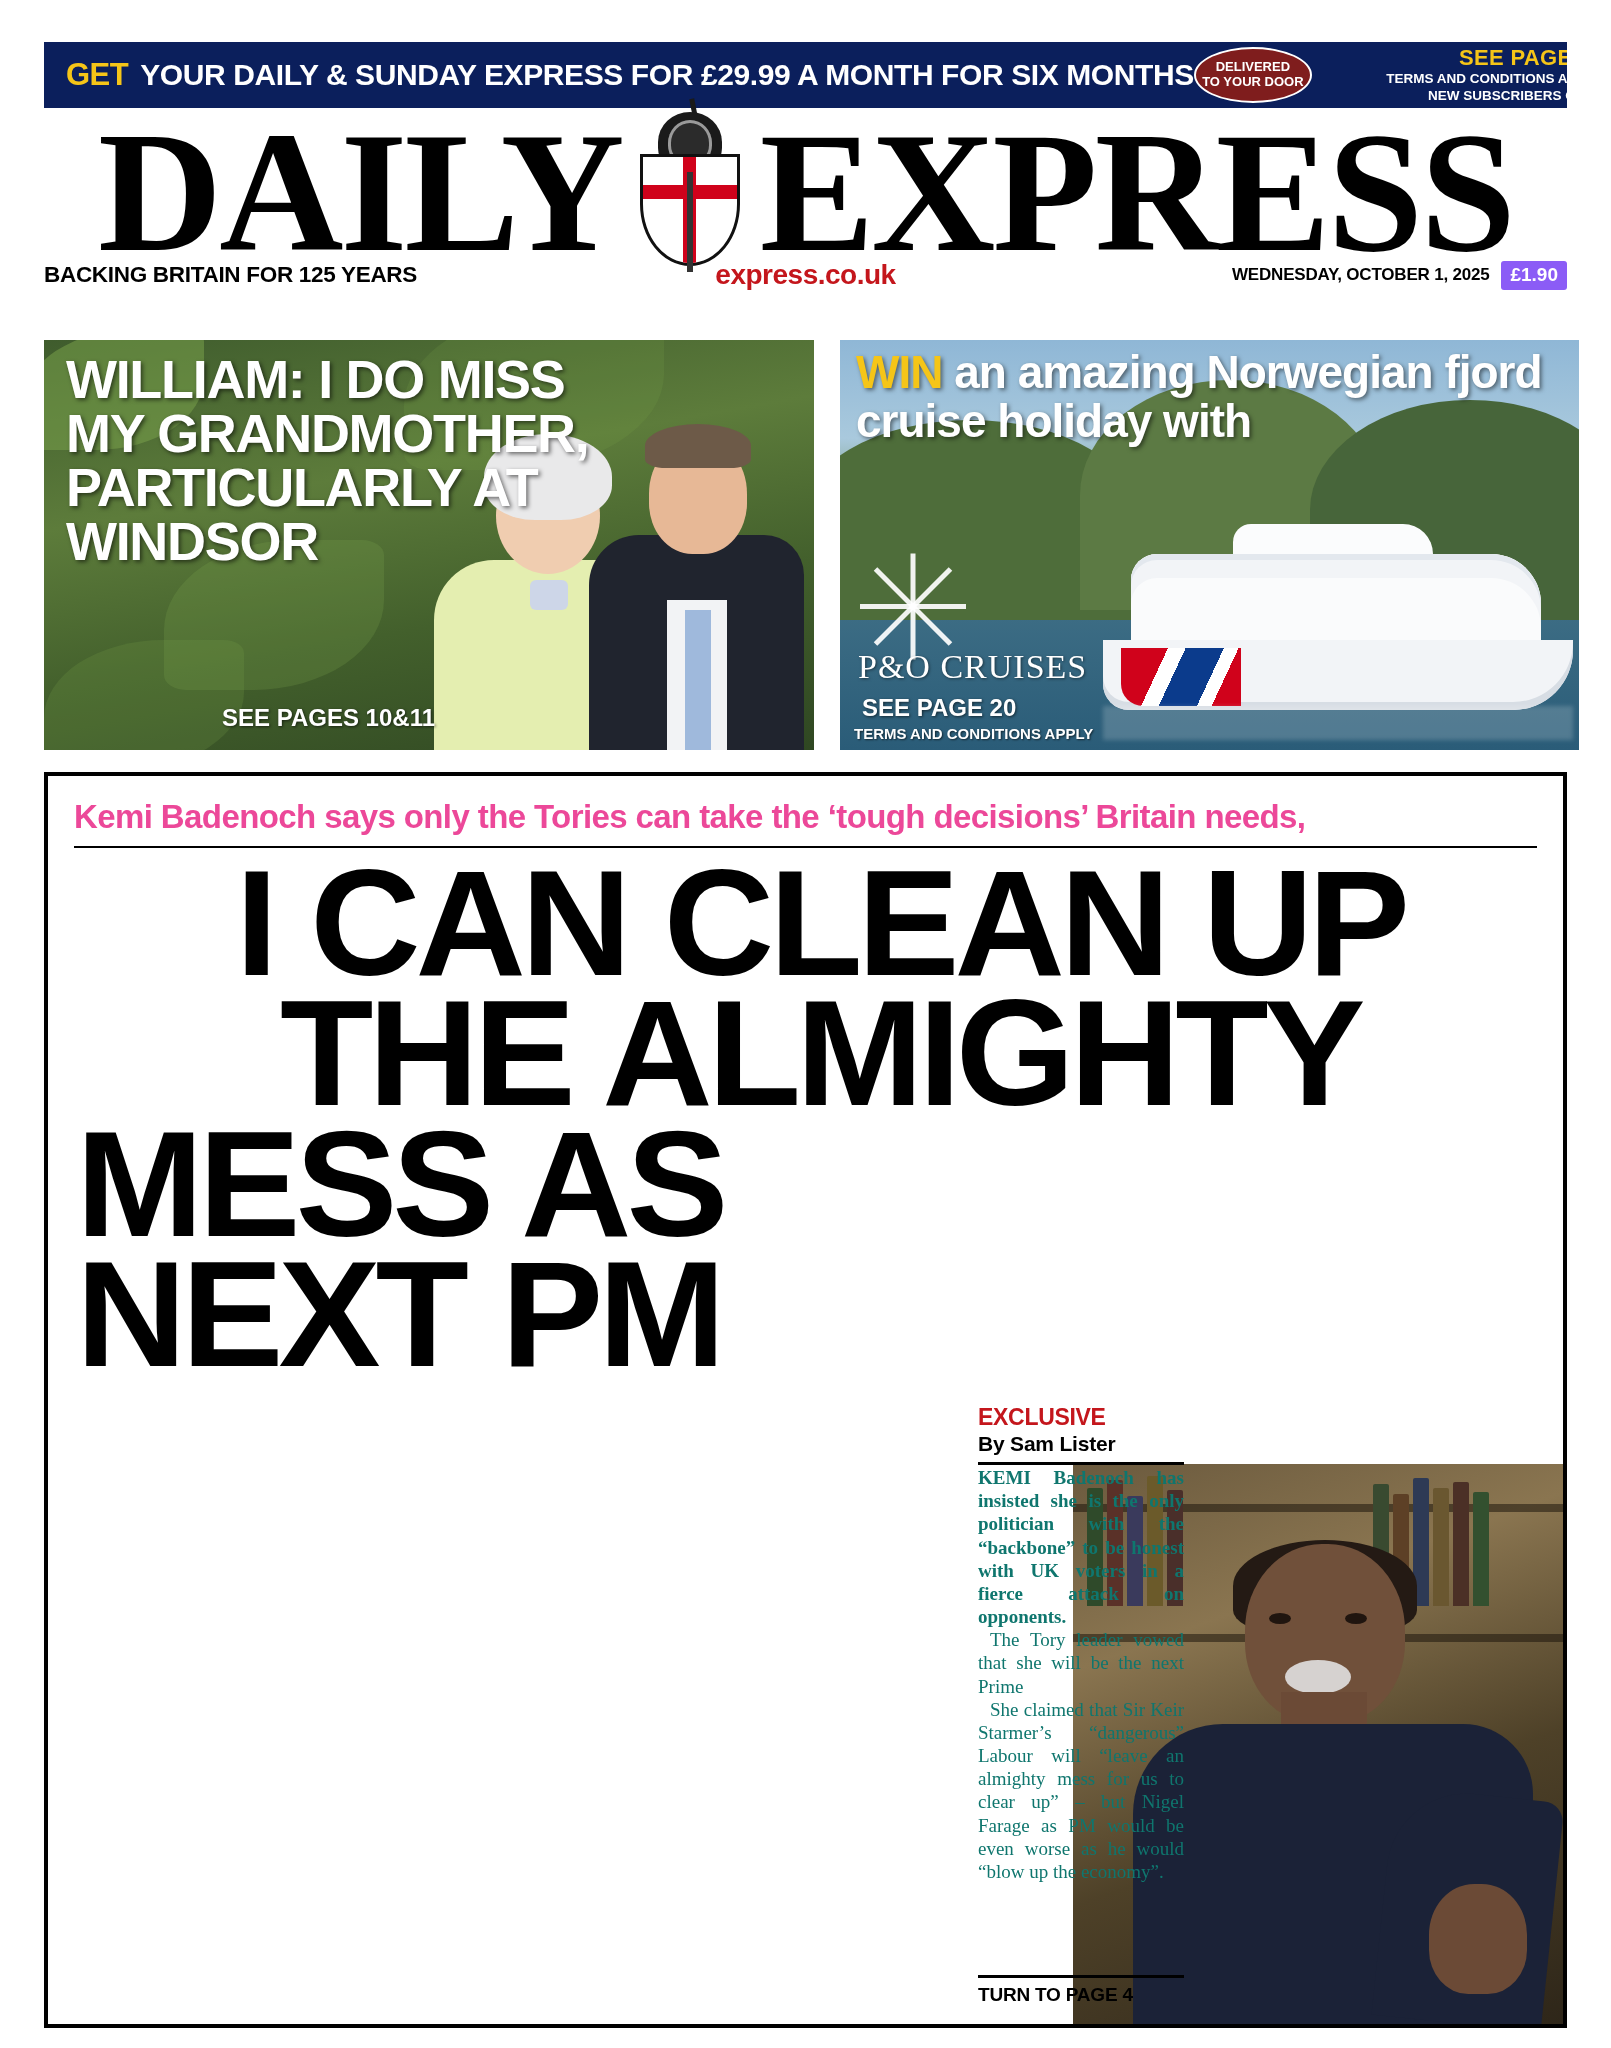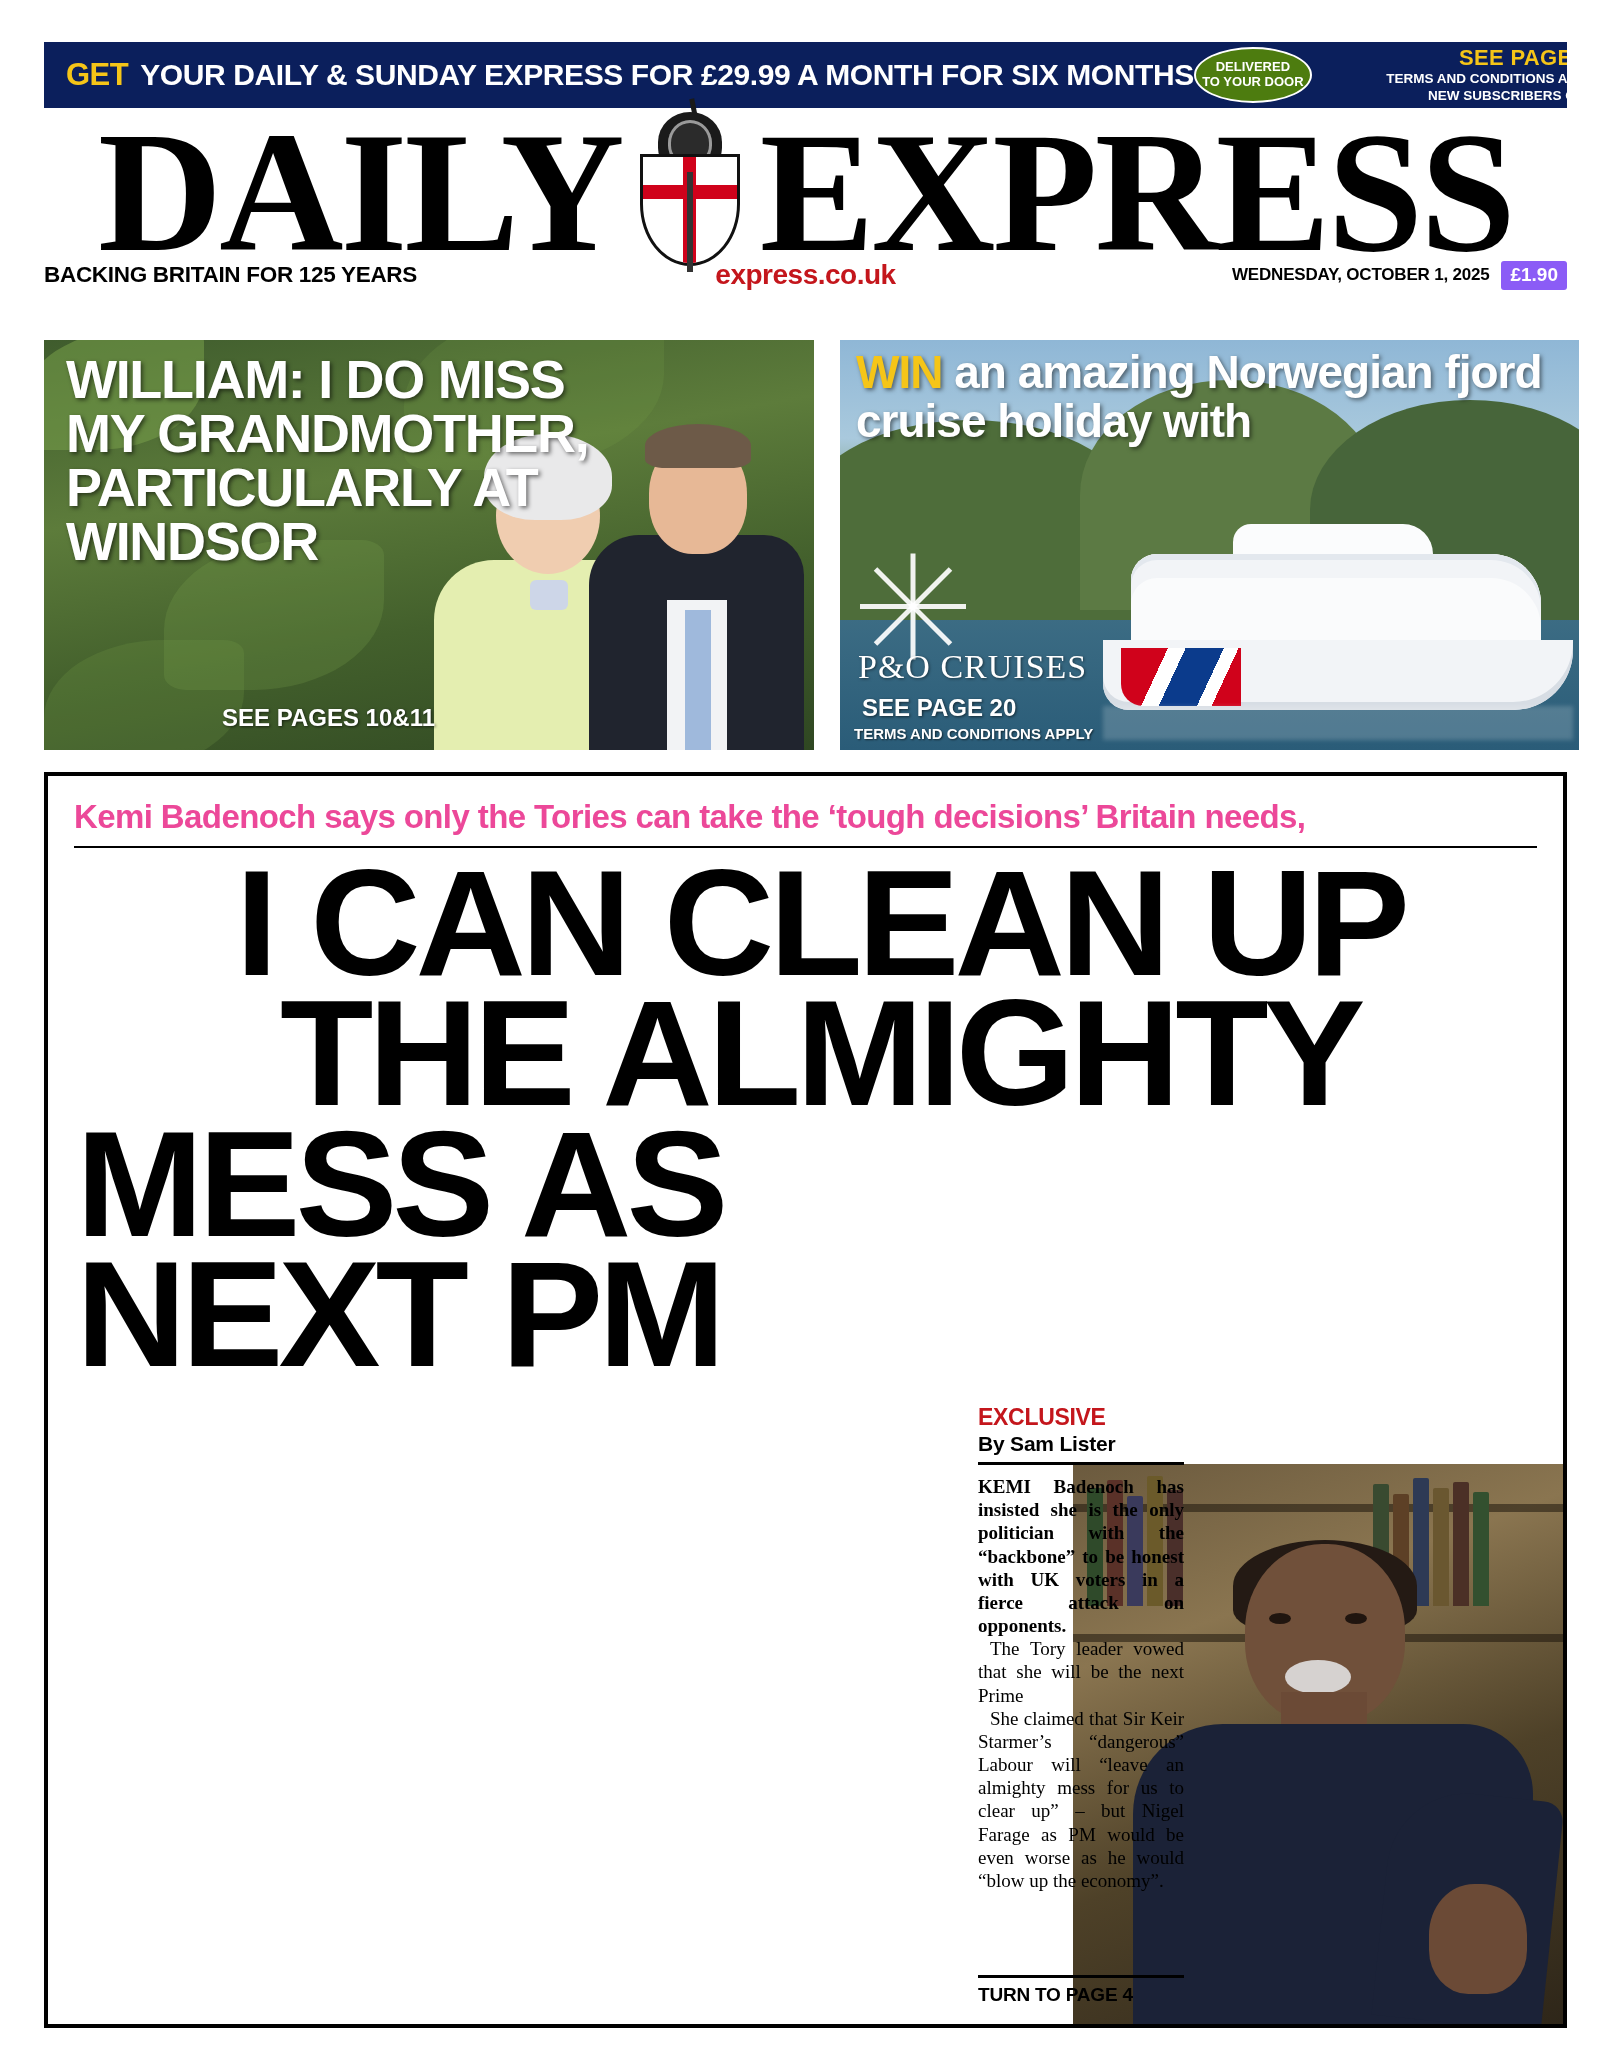--- a/index.html
+++ b/index.html
@@ -41,21 +41,21 @@
     font-size: 30px;
     letter-spacing: -0.4px;
     margin-left: 12px;
     white-space: nowrap;
   }
   .promo-badge {
     margin-left: auto;
     margin-right: 10px;
     width: 118px; height: 56px;
     border-radius: 50%;
-    background: #4d7c0f;
+    background: #7f1d1d;
     border: 2px solid #fff;
     color: #fff;
     display: flex; flex-direction: column;
     align-items: center; justify-content: center;
     font-size: 13px; font-weight: bold; line-height: 1.15;
     text-align: center;
     flex: none;
   }
   .promo-right {
     width: 300px;
@@ -462,22 +462,22 @@
     letter-spacing: -0.2px;
     margin-top: 1px;
     padding-bottom: 6px;
     border-bottom: 3px solid #000;
   }
   .body-text {
     font-family: "Liberation Serif", serif;
     font-size: 19px;
     line-height: 1.22;
     text-align: justify;
-    margin-top: 10px;
-    color: #000000;
+    margin-top: 1px;
+    color: #0f766e;
   }
   .body-text p { margin-bottom: 0; text-indent: 0; }
   .body-text p + p { text-indent: 12px; }
   .body-text .lead-caps { font-weight: bold; }
   .turnto {
     position: absolute;
     left: 930px;
     bottom: 18px;
     width: 206px;
     border-top: 3px solid #000;

